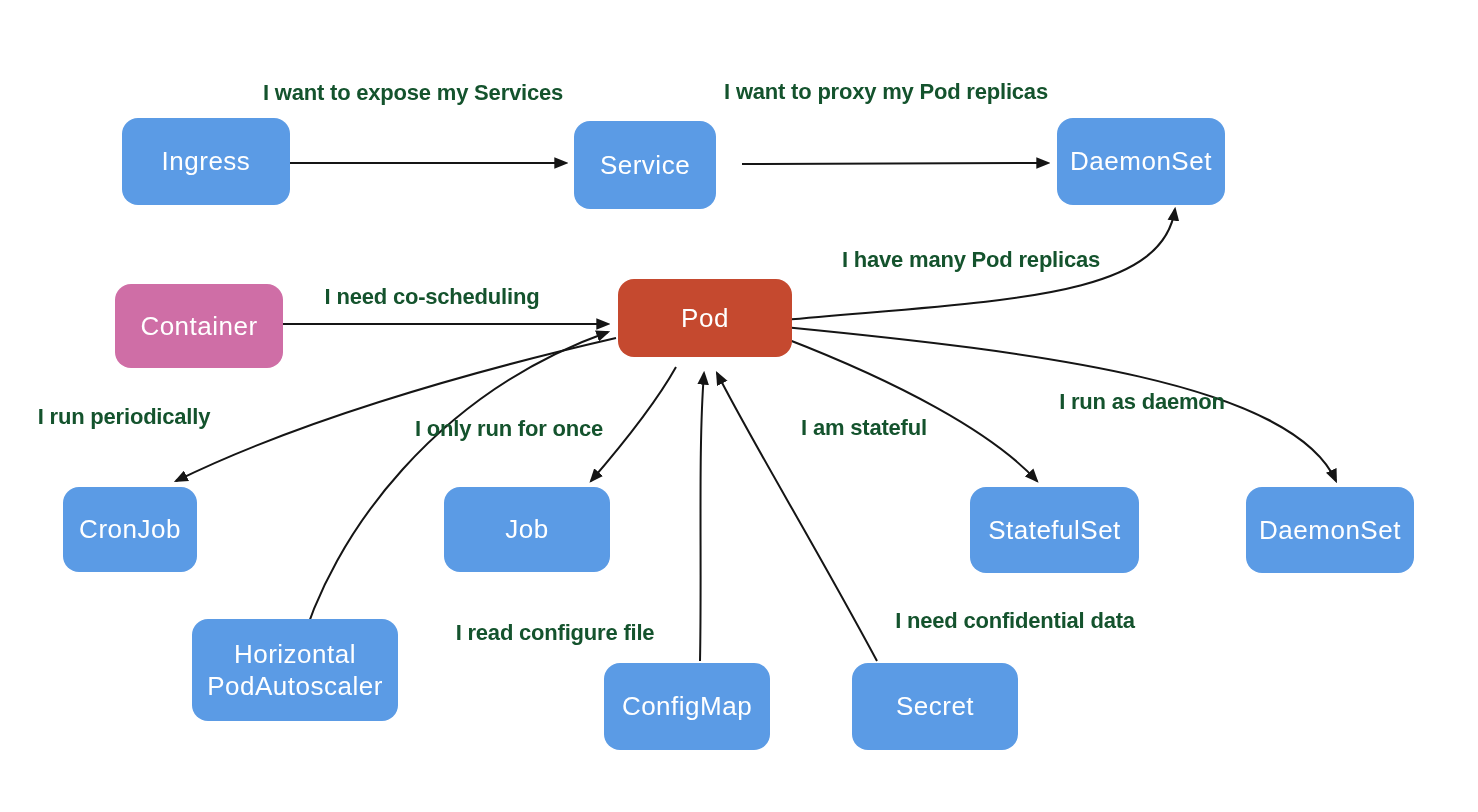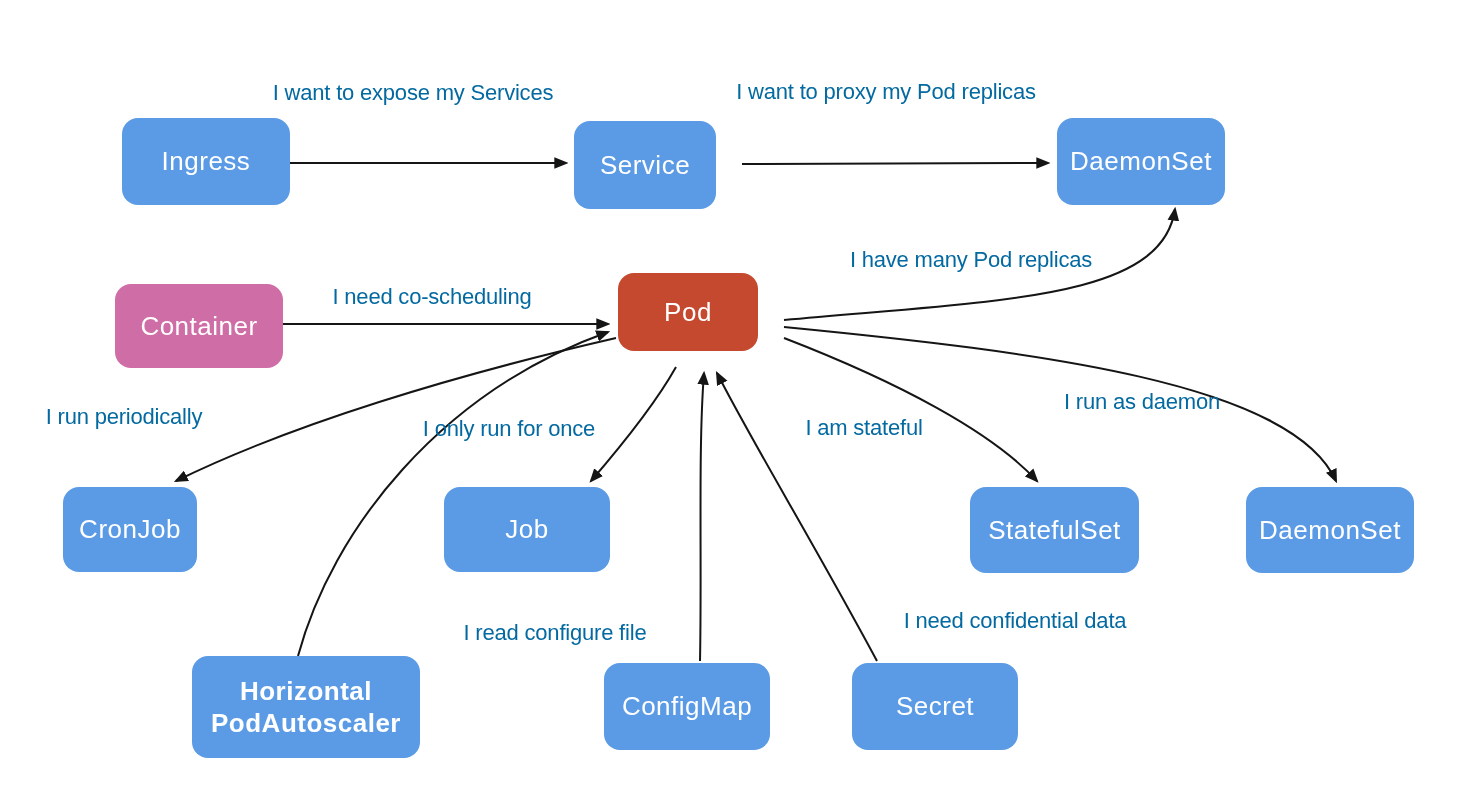--- a/index.html
+++ b/index.html
@@ -42,22 +42,22 @@
     line-height: 1.25;
   }
   .node.blue { background: #5b9be5; }
   .node.pink { background: #cf6ea6; }
   .node.red  { background: #c5492f; }
   .edge-label {
     position: absolute;
     transform: translate(-50%, -50%);
     white-space: nowrap;
     font-size: 22px;
-    font-weight: 400;
-    color: #0369a1;
+    font-weight: 700;
+    color: #14532d;
     letter-spacing: -0.2px;
   }
 </style>
 </head>
 <body>
 
 <div id="stage">
 
   <svg id="edges-svg" viewBox="0 0 1478 812">
     <defs>
@@ -75,26 +75,26 @@
     <path class="edge" d="M 784 327 C 1040 352, 1292 383, 1336 481" marker-end="url(#arrow)"></path>
     <path class="edge" d="M 298 656 C 332 530, 440 392, 608 332" marker-end="url(#arrow)"></path>
     <path class="edge" d="M 700 661 C 702 560, 698 450, 704 373" marker-end="url(#arrow)"></path>
     <path class="edge" d="M 877 661 C 812 540, 752 442, 717 373" marker-end="url(#arrow)"></path>
   </svg>
 
   <div class="node blue" style="left:122px;  top:118px; width:168px; height:87px;">Ingress</div>
   <div class="node blue" style="left:574px;  top:121px; width:142px; height:88px;">Service</div>
   <div class="node blue" style="left:1057px; top:118px; width:168px; height:87px;">DaemonSet</div>
   <div class="node pink" style="left:115px;  top:284px; width:168px; height:84px;">Container</div>
-  <div class="node red" style="left:618px;  top:273px; width:140px; height:78px;">Pod</div>
+  <div class="node red" style="left:618px;  top:279px; width:174px; height:78px;">Pod</div>
   <div class="node blue" style="left:63px;   top:487px; width:134px; height:85px;">CronJob</div>
   <div class="node blue" style="left:444px;  top:487px; width:166px; height:85px;">Job</div>
   <div class="node blue" style="left:970px;  top:487px; width:169px; height:86px;">StatefulSet</div>
   <div class="node blue" style="left:1246px; top:487px; width:168px; height:86px;">DaemonSet</div>
-  <div class="node blue" style="left:192px;  top:656px; width:228px; height:102px;font-weight:bold;">Horizontal
+  <div class="node blue" style="left:192px;  top:619px; width:206px; height:102px;">Horizontal
 PodAutoscaler</div>
   <div class="node blue" style="left:604px;  top:663px; width:166px; height:87px;">ConfigMap</div>
   <div class="node blue" style="left:852px;  top:663px; width:166px; height:87px;">Secret</div>
 
   <div class="edge-label" style="left:413px;  top:93px;">I want to expose my Services</div>
   <div class="edge-label" style="left:886px;  top:92px;">I want to proxy my Pod replicas</div>
   <div class="edge-label" style="left:432px;  top:297px;">I need co-scheduling</div>
   <div class="edge-label" style="left:971px;  top:260px;">I have many Pod replicas</div>
   <div class="edge-label" style="left:124px;  top:417px;">I run periodically</div>
   <div class="edge-label" style="left:509px;  top:429px;">I only run for once</div>

